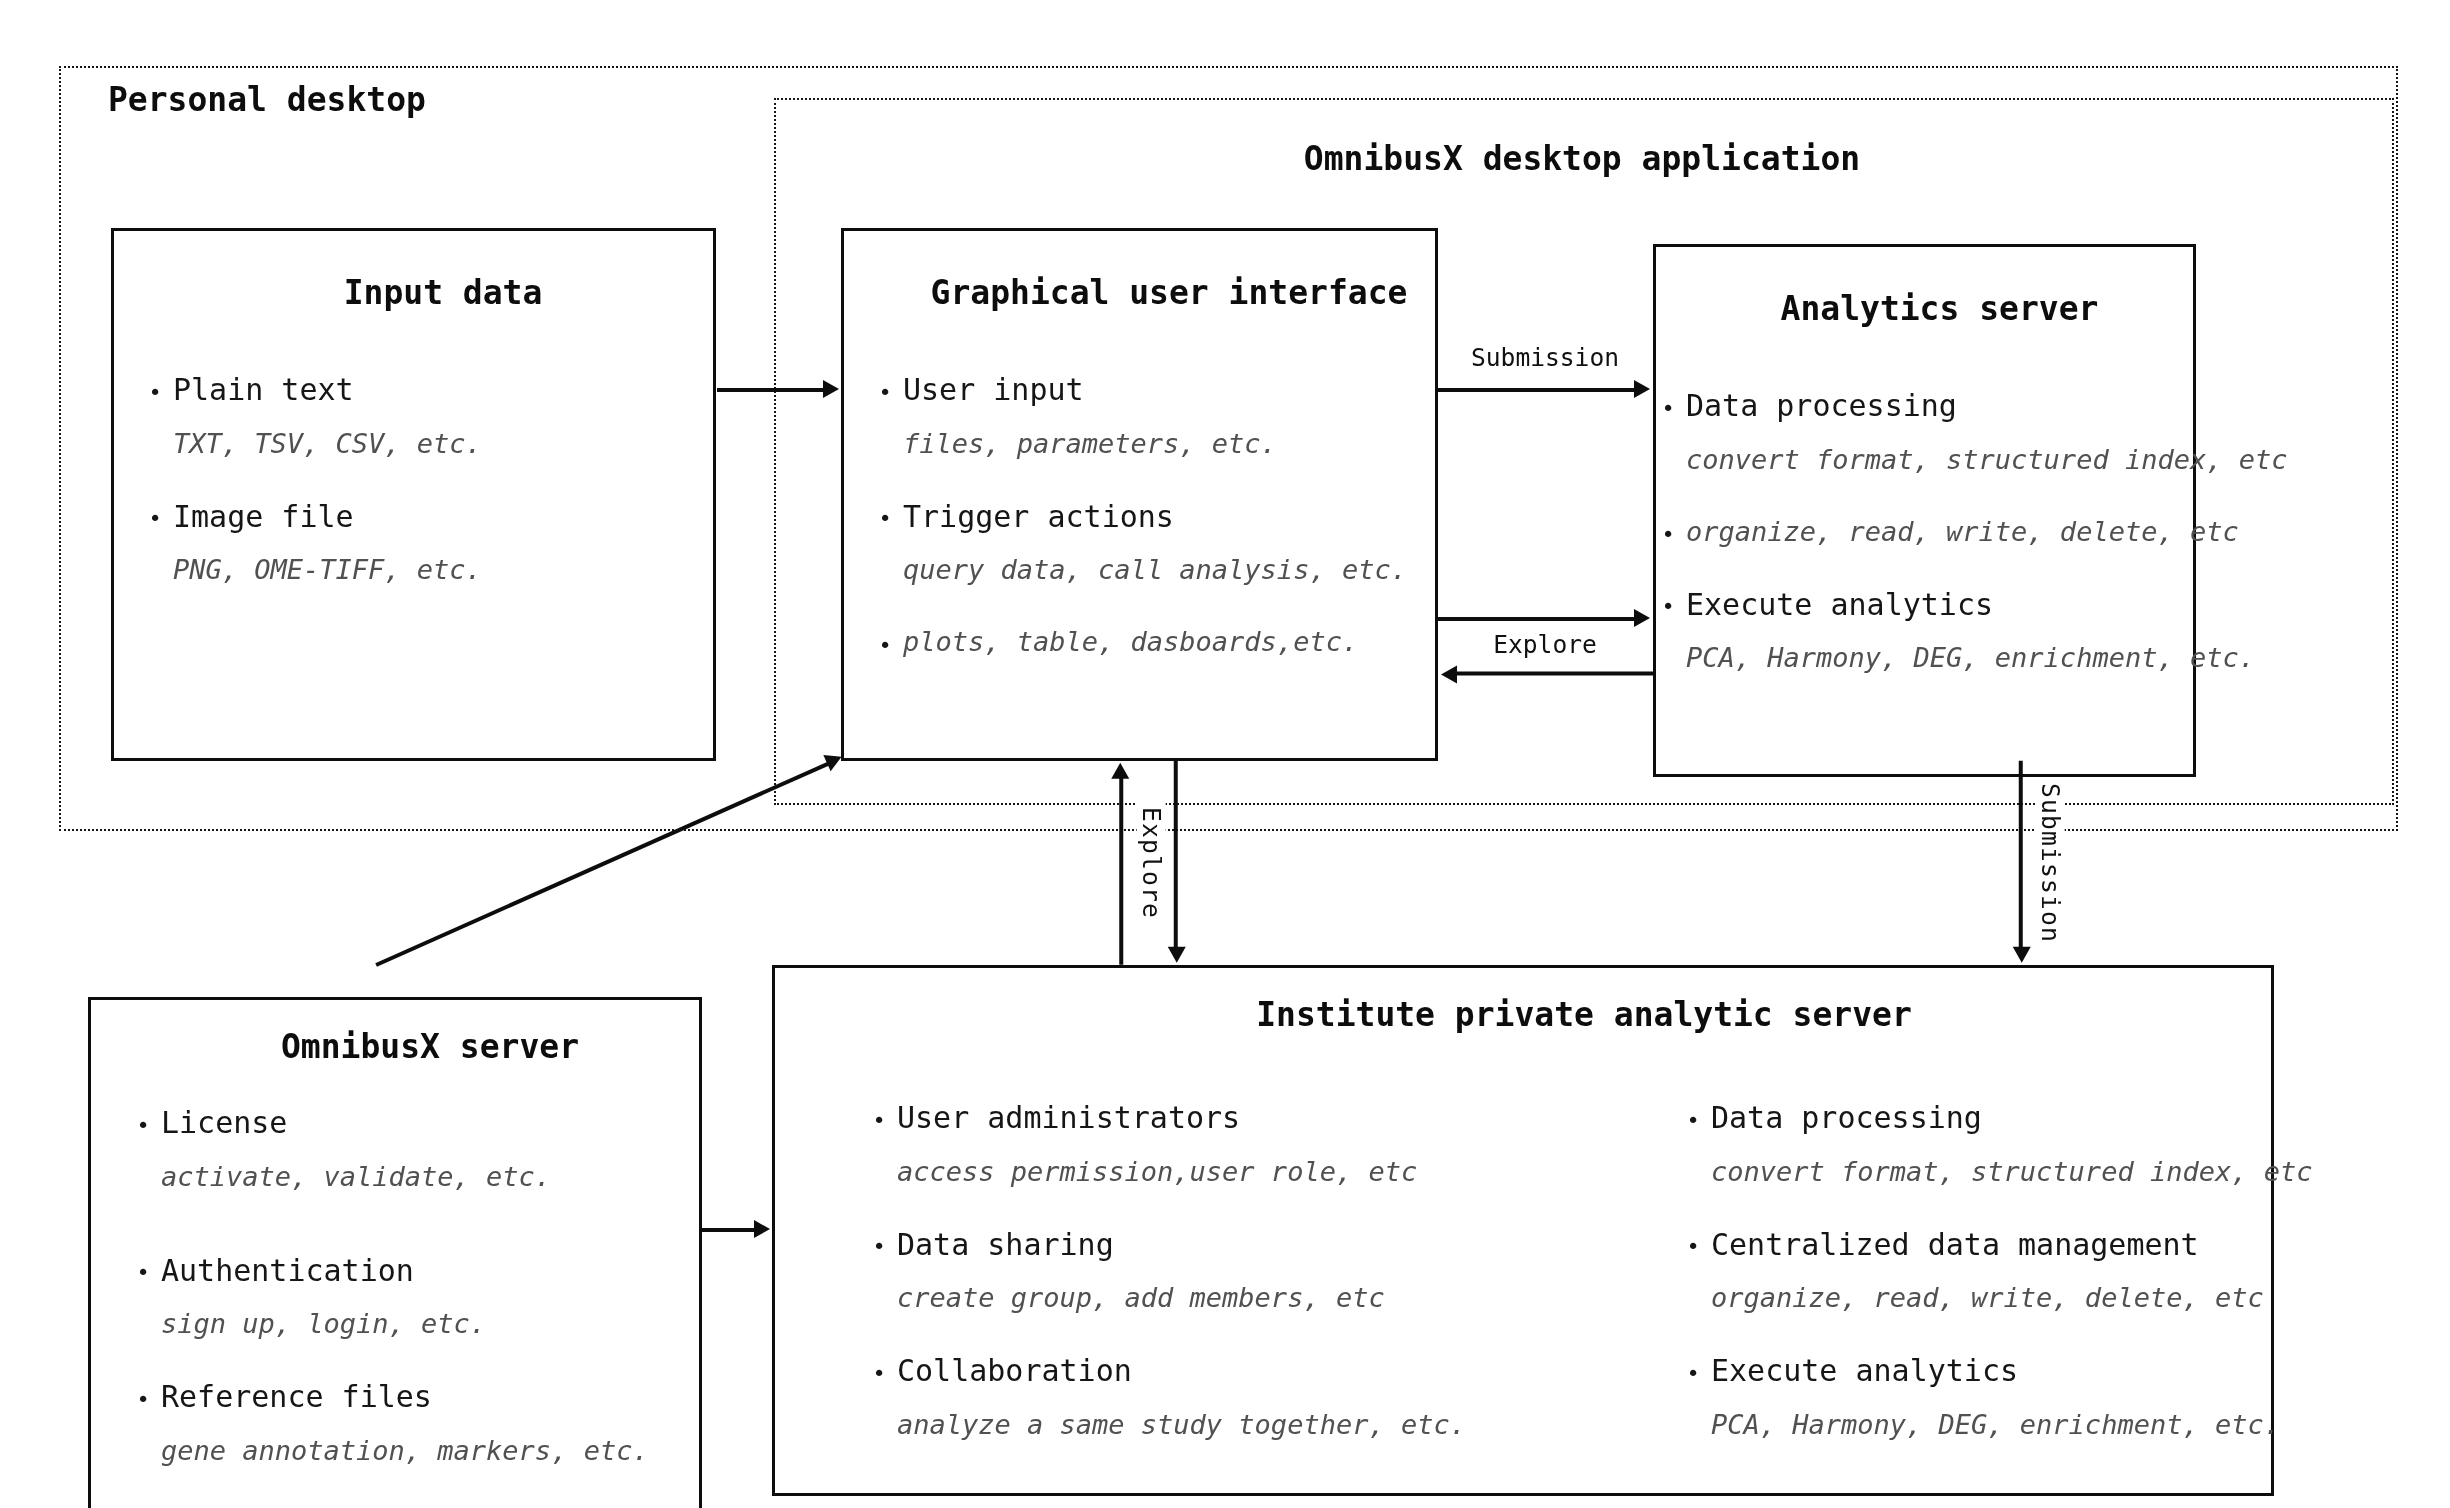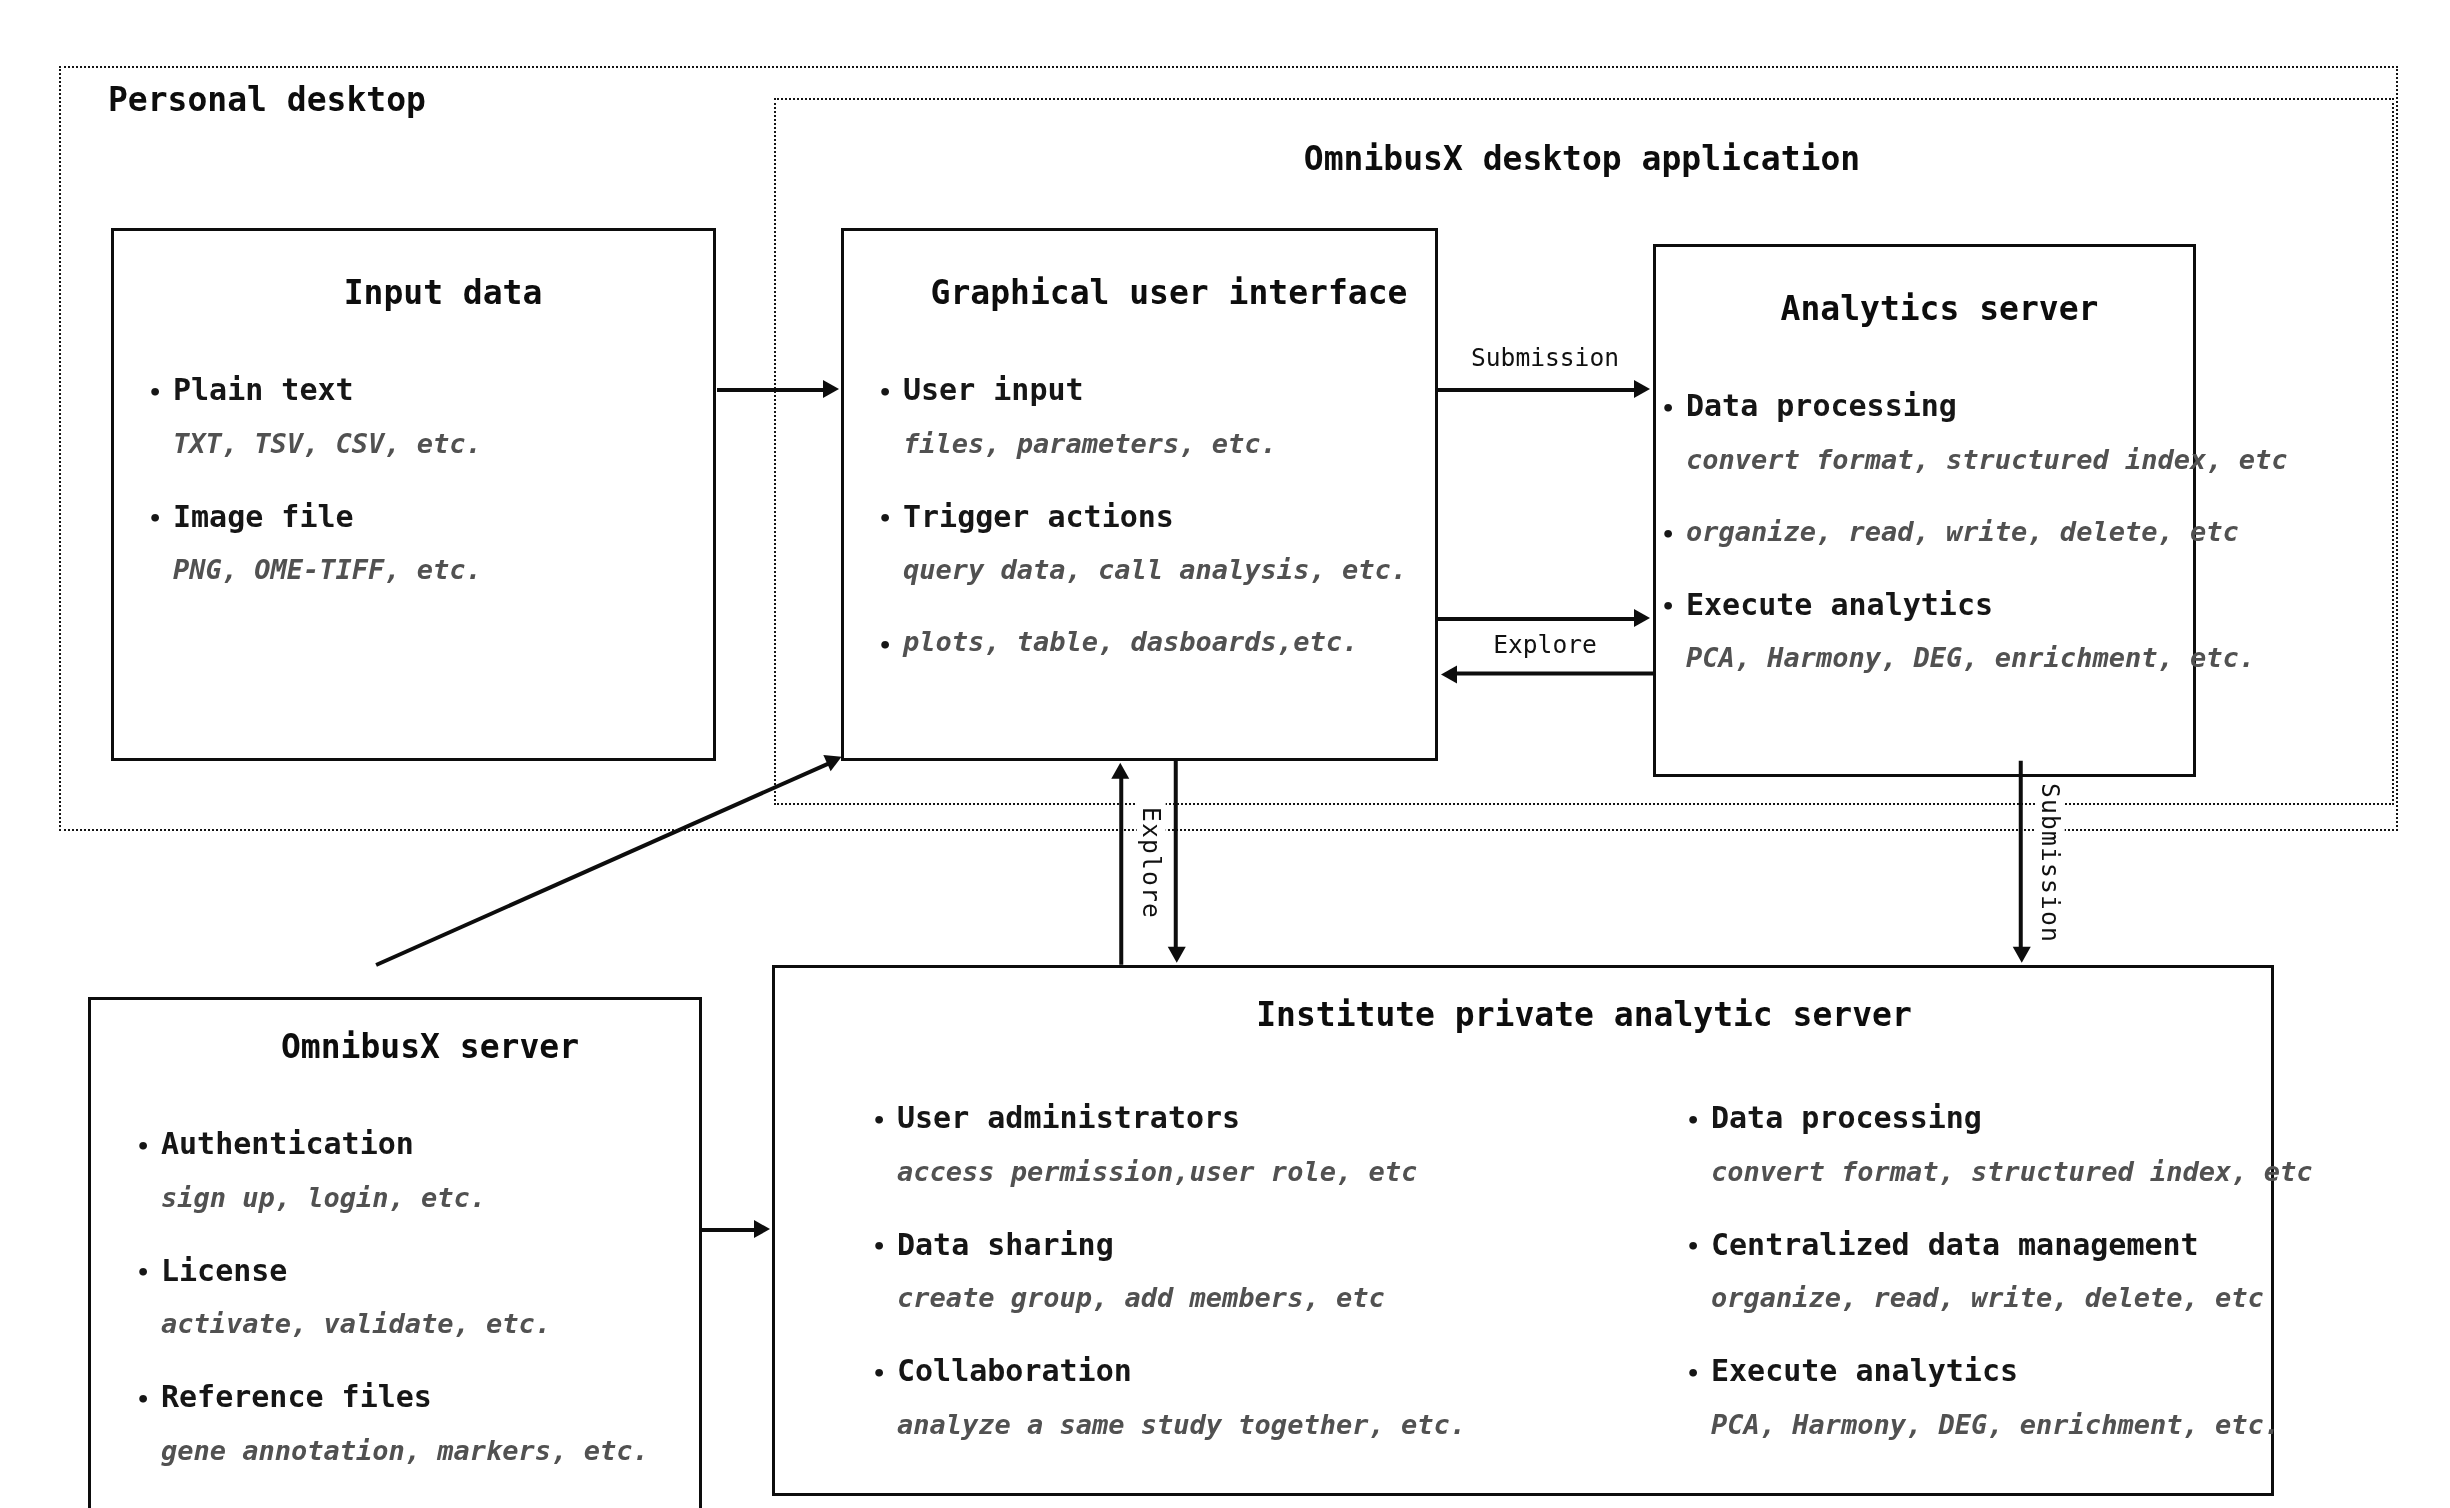--- a/index.html
+++ b/index.html
@@ -37,21 +37,21 @@
     border:3.5px solid var(--ink);
     background:var(--bg);
     box-sizing:border-box;
     z-index:10;
   }
   .box-title{
     font-size:33px;font-weight:bold;line-height:33px;white-space:nowrap;text-align:center;
   }
   .box .box-title{margin:45px 0 0 0;}
   .box.bottom .box-title{margin:30px 0 0 0;}
-  .item{position:relative;margin:45px 0 0 0;white-space:nowrap;font-weight:bold;}
+  .item{position:relative;margin:45px 0 0 0;white-space:nowrap;}
   .item.first{margin-top:66px;}
   .item-label{font-size:30px;line-height:30px;color:#161616;}
   .item::before{
     content:"•";
     position:absolute;left:-24.6px;top:4.7px;
     font-size:22px;color:#161616;
   }
   .item-detail{
     margin-top:24.6px;
     font-size:27px;line-height:27px;
@@ -136,27 +136,27 @@
       <div class="item-detail">organize, read, write, delete, etc</div>
     </div>
     <div class="item">
       <div class="item-label">Execute analytics</div>
       <div class="item-detail">PCA, Harmony, DEG, enrichment, etc.</div>
     </div>
   </div>
 
   <div class="box bottom" style="left:88px;top:969px;width:614px;height:525px;padding-left:70px;margin-top:28px;">
     <div class="box-title">OmnibusX server</div>
+    <div class="item">
+      <div class="item-label">License</div>
+      <div class="item-detail">activate, validate, etc.</div>
+    </div>
     <div class="item first">
       <div class="item-label">Authentication</div>
       <div class="item-detail">sign up, login, etc.</div>
-    </div>
-    <div class="item">
-      <div class="item-label">License</div>
-      <div class="item-detail">activate, validate, etc.</div>
     </div>
     <div class="item">
       <div class="item-label">Reference files</div>
       <div class="item-detail">gene annotation, markers, etc.</div>
     </div>
   </div>
 
   <div class="box bottom" style="left:772px;top:965px;width:1502px;height:531px;padding-left:122px;">
     <div class="box-title">Institute private analytic server</div>
 

